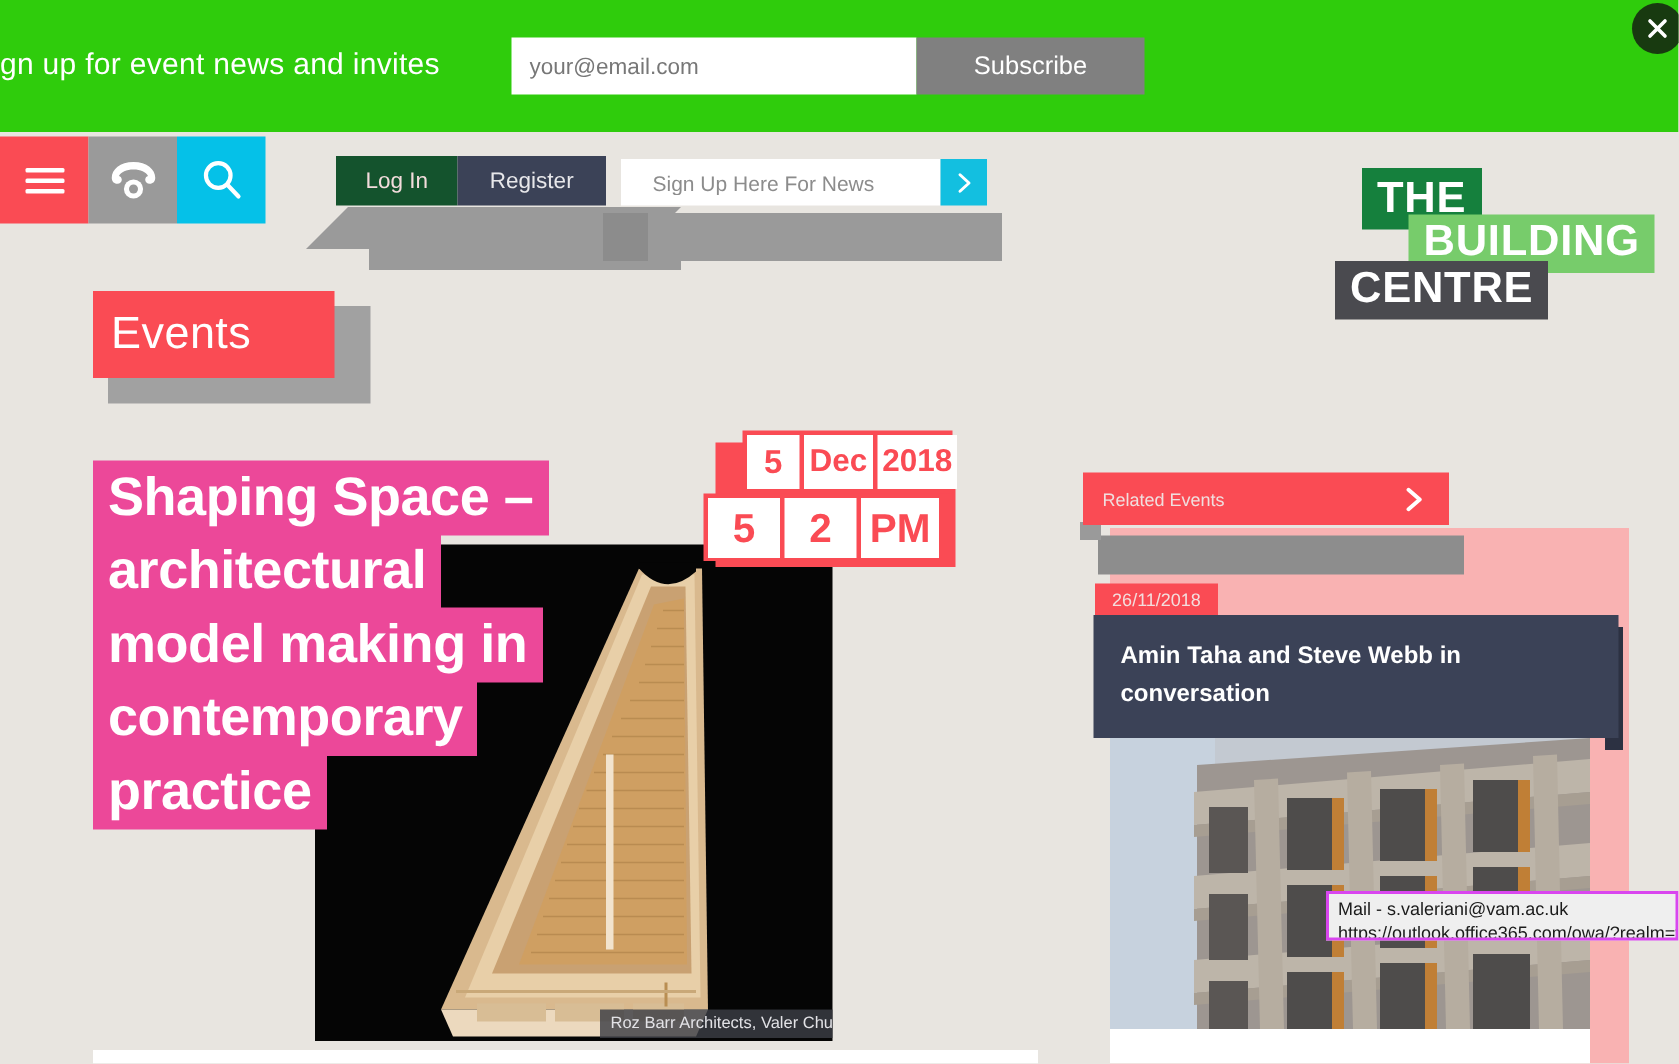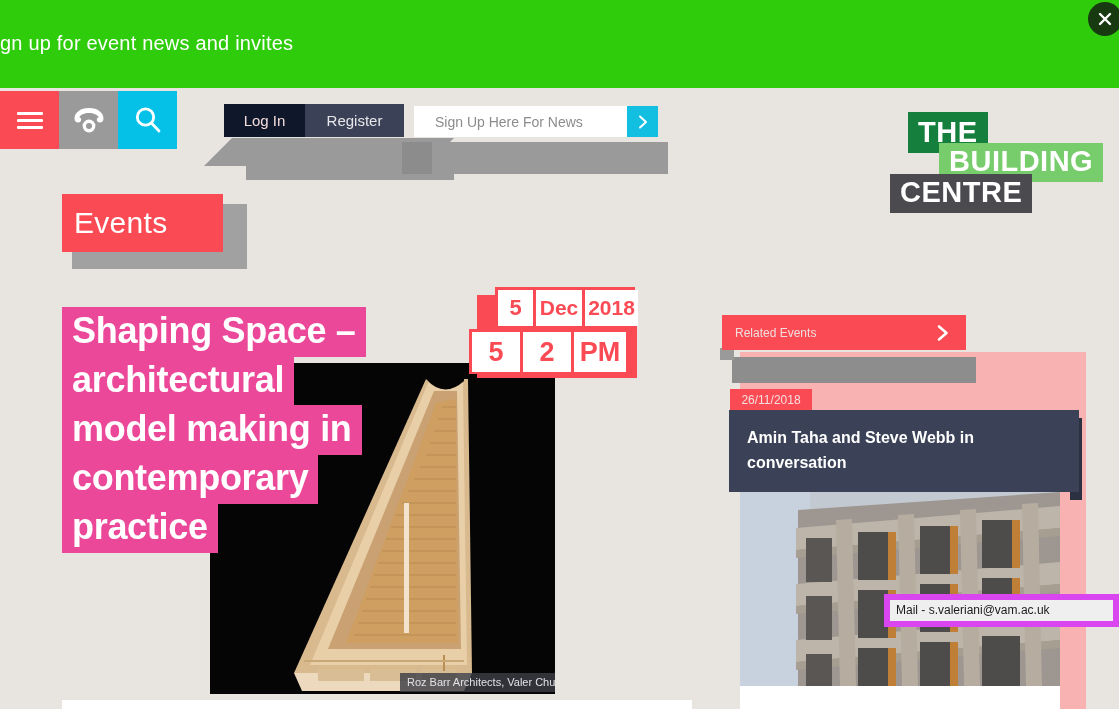--- a/index.html
+++ b/index.html
@@ -57,21 +57,21 @@
   .auth-shadow{
     position:absolute; left:8px; top:34px;
     width:222px; height:28px; background:#9a9a9a;
     transform:skewX(-45deg); transform-origin:top left;
   }
   .auth-shadow2{
     position:absolute; left:22px; top:44px; width:208px; height:32px; background:#9a9a9a;
   }
   .auth-btns{ position:absolute; left:0; top:0; display:flex; }
   .btn-login{
-    width:81px; height:33px; background:#0f172a; color:#f3dcdc;
+    width:81px; height:33px; background:#14532d; color:#f3dcdc;
     display:flex; align-items:center; justify-content:center;
     font-size:15px; cursor:pointer;
   }
   .btn-register{
     width:99px; height:33px; background:#3b4257; color:#e7e7ea;
     display:flex; align-items:center; justify-content:center;
     font-size:15px; cursor:pointer;
   }
 
   
@@ -178,36 +178,40 @@
     position:absolute; left:740px; top:492px; width:320px; height:194px;
     overflow:hidden; background:#b9b4ad;
   }
   .rel-white{
     position:absolute; left:740px; top:686px; width:320px; height:23px; background:#ffffff;
   }
 
   
   .tooltip{
     position:absolute; left:884px; top:594px; width:235px; height:33px;
-    background:#efefef; border:6px solid #d946ef;
+    background:#efefef; border:2px solid #d946ef;
     font-size:12px; color:#1b1b1b; padding:2px 4px 0 6px;
     overflow:hidden; line-height:1.35;
   }
   .tooltip div{ white-space:nowrap; }
 
   
   .bot-card-left{ position:absolute; left:62px; top:700px; width:630px; height:9px; background:#ffffff; }
 </style>
 </head>
 <body>
 
 <div class="page">
 
   <div class="green-banner">
     <div class="gb-text">gn up for event news and invites</div>
+    <div class="gb-form">
+      <input class="gb-input" type="text" placeholder="your@email.com" style="">
+      <button class="gb-subscribe">Subscribe</button>
+    </div>
     <div class="gb-close">
       <svg width="18" height="18" viewBox="0 0 18 18">
         <path d="M4 4 L14 14 M14 4 L4 14" stroke="#ffffff" stroke-width="2.4" stroke-linecap="round"></path>
       </svg>
     </div>
   </div>
 
   <div class="nav-icons">
     <div class="nav-ico ico-menu">
       <div class="burger">

